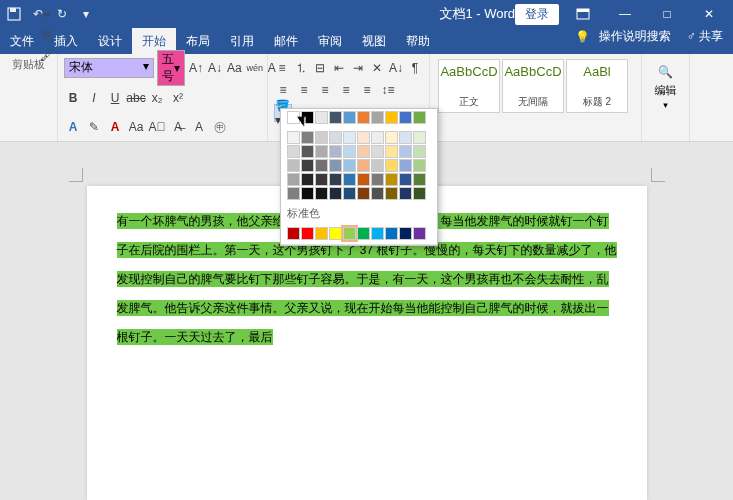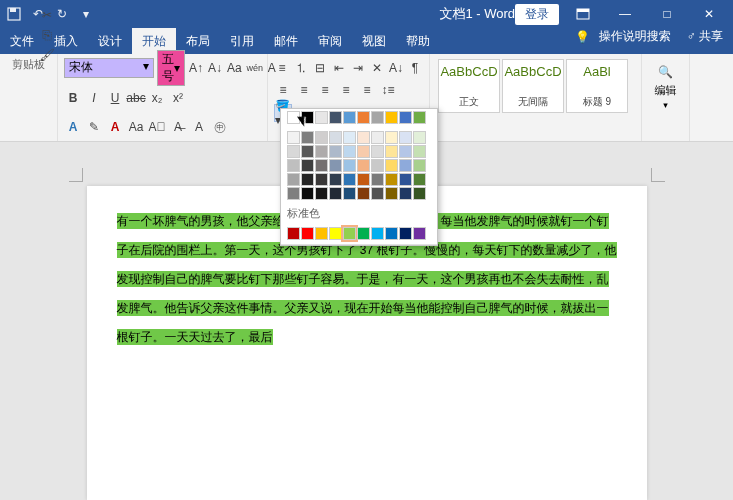--- a/index.html
+++ b/index.html
@@ -188,21 +188,21 @@
         <div class="style-item">
           <div class="style-prev">AaBbCcD</div>
           <div class="style-name">正文</div>
         </div>
         <div class="style-item">
           <div class="style-prev">AaBbCcD</div>
           <div class="style-name">无间隔</div>
         </div>
         <div class="style-item">
           <div class="style-prev">AaBl</div>
-          <div class="style-name">标题 9</div>
+          <div class="style-name">标题 2</div>
         </div>
       </div>
   </div>
 
   <div class="group edit-group">
     <div style="display:flex;flex-direction:column;align-items:center;gap:2px;padding-top:6px">
       <span class="sq">🔍</span>
       <div style="font-size:11px">编辑</div>
       <span style="font-size:9px">▾</span>
     </div>

